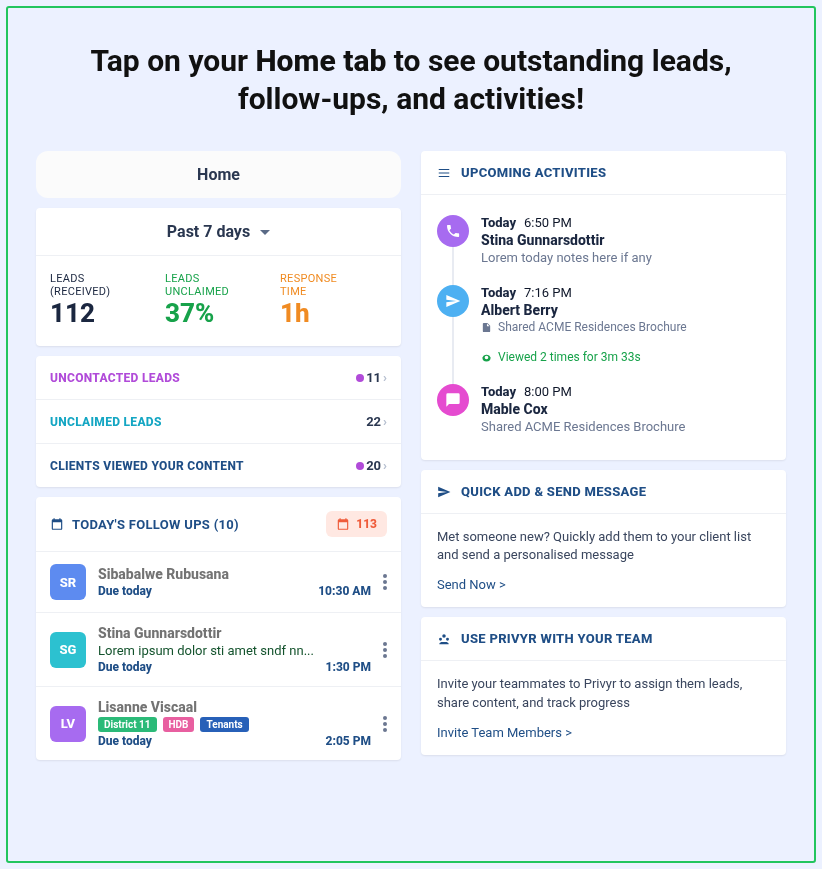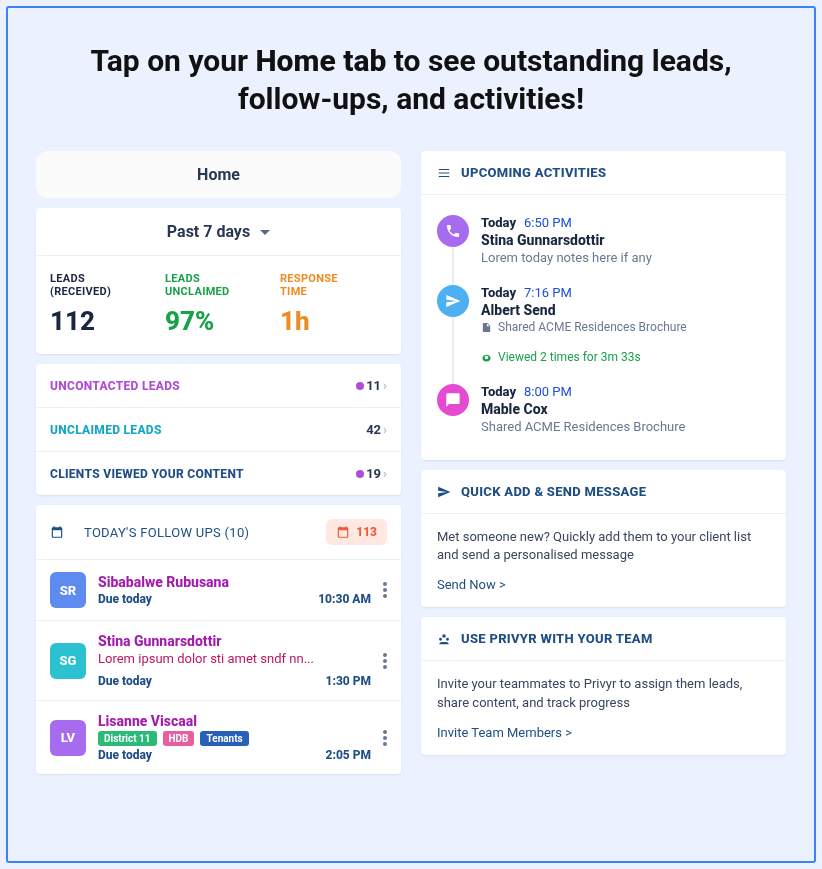--- a/index.html
+++ b/index.html
@@ -1,64 +1,64 @@
 <!DOCTYPE html>
 <html><head>
 <meta charset="utf-8">
 <style>
 *{box-sizing:border-box;margin:0;padding:0;font-family:-apple-system,BlinkMacSystemFont,"Segoe UI",Roboto,Arial,sans-serif}
 body{background:#ecf1ff;padding:6px}
-.frame{border:2px solid #3b82f6;background:#ecf1ff;border-radius:3px;padding:34px 28px 28px;min-height:857px}
+.frame{border:2px solid #22c55e;background:#ecf1ff;border-radius:3px;padding:34px 28px 28px;min-height:857px}
 .headline{text-align:center;font-size:30px;line-height:1.25;color:#111;margin:0 10px 34px}
 .headline .bold{font-weight:800}
 .cols{display:flex;gap:20px}
 .col{flex:1;display:flex;flex-direction:column;gap:10px}
 .card{background:#fff;border-radius:4px;box-shadow:0 1px 2px rgba(0,0,0,.08)}
 .homebar{text-align:center;font-weight:700;color:#2a3750;padding:14px 0;background:#fbfbfb;border-radius:12px}
 .range{display:flex;justify-content:center;align-items:center;gap:10px;padding:14px 0;font-weight:700;color:#2a3750;border-bottom:1px solid #eef0f4}
 .chev::after{content:"";display:inline-block;border:5px solid transparent;border-top-color:#5a6a86;transform:translateY(3px)}
 .stats{display:flex;padding:16px 14px 18px;gap:8px}
 .stat{flex:1}
-.st-label{font-size:11px;font-weight:700;letter-spacing:.3px;margin-bottom:8px;line-height:1.2}
+.st-label{font-size:11px;font-weight:400;letter-spacing:.3px;line-height:1.2}
 .st-val{font-size:26px;font-weight:800}
 .blk{color:#1b2740}.grn{color:#17a24a}.org{color:#f08b22}
 .listrow{display:flex;align-items:center;justify-content:space-between;padding:14px 14px;border-bottom:1px solid #eef0f4}
 .listrow:last-child{border-bottom:none}
 .lr-label{font-size:12px;font-weight:800;letter-spacing:.3px}
 .lr-right{display:flex;align-items:center;gap:2px;font-size:13px;font-weight:700;color:#2a3750}
 .dotp{width:8px;height:8px;border-radius:50%;background:#b14bd9}
 .pur{color:#b14bd9}.teal{color:#14a6c3}.nav{color:#1f4e86}
 .arrow{color:#b7c0d0;font-weight:800}
 .fuhead{display:flex;align-items:center;justify-content:space-between;padding:14px 14px;border-bottom:1px solid #eef0f4}
-.fuhead-left{display:flex;align-items:center;gap:20px;color:#1f4e86;font-weight:400;font-size:13px;letter-spacing:.3px}
+.fuhead-left{display:flex;align-items:center;gap:8px;color:#1f4e86;font-weight:700;font-size:13px;letter-spacing:.3px}
 .badge{background:#ffe8e2;color:#ef5b3a;font-weight:800;border-radius:6px;padding:6px 10px;font-size:12px;display:flex;align-items:center;gap:6px}
 .fu-item{display:flex;align-items:center;gap:12px;padding:12px 14px;border-bottom:1px solid #eef0f4}
 .fu-item:last-child{border-bottom:none}
 .avatar{width:36px;height:36px;border-radius:6px;display:flex;align-items:center;justify-content:center;color:#fff;font-weight:800;font-size:13px}
 .av-blue{background:#5d8bf0}.av-teal{background:#2cc1d0}.av-pur{background:#a76bf0}
 .fu-body{flex:1;min-width:0}
-.fu-name{font-weight:800;color:#a21caf;font-size:14px;margin-bottom:2px}
-.fu-note{font-size:13px;color:#be185d;white-space:nowrap;overflow:hidden;text-overflow:ellipsis;margin-bottom:8px}
+.fu-name{font-weight:800;color:#737373;font-size:14px;margin-bottom:2px}
+.fu-note{font-size:13px;color:#14532d;white-space:nowrap;overflow:hidden;text-overflow:ellipsis;margin-bottom:2px}
 .fu-meta{display:flex;justify-content:space-between;font-size:12px;font-weight:800;color:#1f4e86}
 .tags{display:flex;gap:6px;margin:2px 0}
 .tag{font-size:10px;font-weight:700;color:#fff;padding:2px 6px;border-radius:3px}
 .tg-g{background:#2bba78}.tg-p{background:#e85fa0}.tg-b{background:#2760b8}
 .more{color:#6b7791;font-size:18px;line-height:6px;display:flex;flex-direction:column;gap:2px}
 .more span{width:4px;height:4px;background:#6b7791;border-radius:50%}
 .panel-head{display:flex;align-items:center;gap:10px;color:#1f4e86;font-weight:800;font-size:13px;padding:14px 16px;border-bottom:1px solid #eef0f4;letter-spacing:.3px}
 .timeline{padding:10px 16px 16px}
 .act{display:flex;gap:12px;padding:10px 0;position:relative}
 .act:not(:last-child)::before{content:"";position:absolute;left:15px;top:34px;bottom:-10px;width:2px;background:#e8ebf2}
 .aicon{width:32px;height:32px;border-radius:50%;display:flex;align-items:center;justify-content:center;flex-shrink:0;z-index:1}
 .ai-pur{background:#a76bf0}.ai-blue{background:#4db0f2}.ai-mag{background:#e54bd0}
 .aicon svg{width:16px;height:16px;fill:#fff}
 .abody{flex:1}
 .atop{font-size:13px;color:#1b2740;margin-bottom:2px}
 .atop .tday{font-weight:800;margin-right:8px}
-.atop .ttime{color:#1d4ed8}
+.atop .ttime{color:#0f172a}
 .aname{font-weight:800;color:#1b2740;font-size:14px;margin-bottom:2px}
 .anote{font-size:13px;color:#6b7791}
 .ashare{font-size:12px;color:#6b7791;display:flex;align-items:center;gap:6px;margin-top:2px}
 .aview{font-size:12px;color:#17a24a;display:flex;align-items:center;gap:6px;margin-top:16px}
 .pbody{padding:14px 16px}
 .ptxt{font-size:13px;color:#3a465e;line-height:1.4;margin-bottom:10px}
 .plink{color:#1f4e86;font-weight:400;font-size:13px}
 .ico-cal{width:14px;height:14px;fill:#1f4e86}
 .ico-cal-r{fill:#ef5b3a}
 .ico-s{width:14px;height:14px;fill:#1f4e86}
@@ -82,50 +82,50 @@
         <span>Past 7 days</span>
         <span class="chev"></span>
       </div>
       <div class="stats">
         <div class="stat">
           <div class="st-label blk"><span>LEADS</span><br><span>(RECEIVED)</span></div>
           <div class="st-val blk">112</div>
         </div>
         <div class="stat">
           <div class="st-label grn"><span>LEADS</span><br><span>UNCLAIMED</span></div>
-          <div class="st-val grn">97%</div>
+          <div class="st-val grn">37%</div>
         </div>
         <div class="stat">
           <div class="st-label org"><span>RESPONSE</span><br><span>TIME</span></div>
           <div class="st-val org">1h</div>
         </div>
       </div>
     </div>
 
     <div class="card">
       <div class="listrow">
         <span class="lr-label pur">UNCONTACTED LEADS</span>
         <span class="lr-right">
               <span class="dotp"></span>
               <span>11</span>
               <span class="arrow">›</span>
             </span>
       </div>
       <div class="listrow">
         <span class="lr-label teal">UNCLAIMED LEADS</span>
         <span class="lr-right">
-              <span>42</span>
+              <span>22</span>
               <span class="arrow">›</span>
             </span>
       </div>
       <div class="listrow">
         <span class="lr-label nav">CLIENTS VIEWED YOUR CONTENT</span>
         <span class="lr-right">
               <span class="dotp"></span>
-              <span>19</span>
+              <span>20</span>
               <span class="arrow">›</span>
             </span>
       </div>
     </div>
 
     <div class="card">
       <div class="fuhead">
         <div class="fuhead-left">
           <svg class="ico-cal" viewBox="0 0 24 24">
                 <path d="M19 4h-1V2h-2v2H8V2H6v2H5a2 2 0 0 0-2 2v14a2 2 0 0 0 2 2h14a2 2 0 0 0 2-2V6a2 2 0 0 0-2-2zm0 16H5V9h14z"></path>
@@ -218,21 +218,21 @@
           </div>
         </div>
         <div class="act">
           <div class="aicon ai-blue">
                 <svg viewBox="0 0 24 24">
                   <path d="M2 21l21-9L2 3v7l15 2-15 2z"></path>
                 </svg>
               </div>
           <div class="abody">
             <div class="atop"><span class="tday">Today</span><span class="ttime">7:16 PM</span></div>
-            <div class="aname">Albert Send</div>
+            <div class="aname">Albert Berry</div>
             <div class="ashare">
                   <svg class="glyph" viewBox="0 0 24 24" fill="#6b7791">
                     <path d="M14 2H6a2 2 0 0 0-2 2v16a2 2 0 0 0 2 2h12a2 2 0 0 0 2-2V8zM13 9V3.5L18.5 9z"></path>
                   </svg>
                   <span>Shared ACME Residences Brochure</span>
                 </div>
             <div class="aview">
                   <svg class="glyph" viewBox="0 0 24 24" fill="#17a24a">
                     <path d="M12 6a9 9 0 0 1 9 6 9 9 0 0 1-18 0 9 9 0 0 1 9-6zm0 2a4 4 0 1 0 4 4 4 4 0 0 0-4-4z"></path>
                   </svg>

